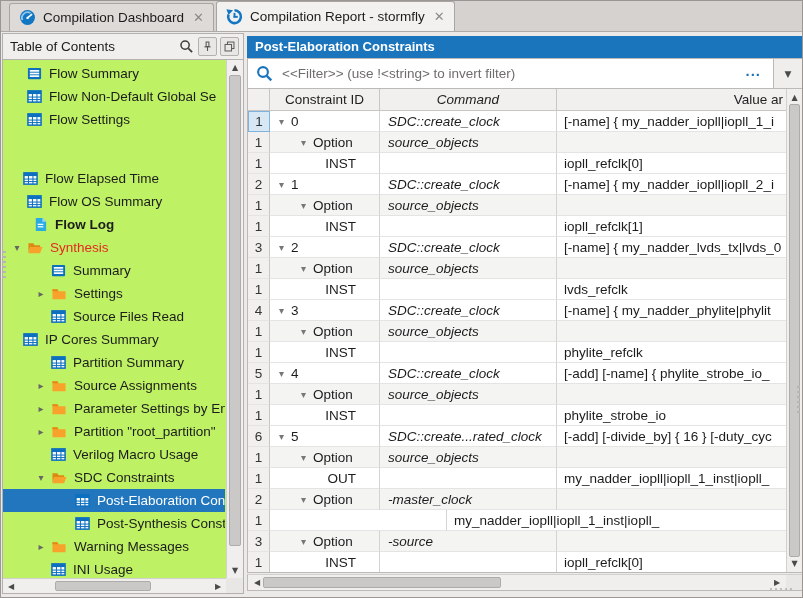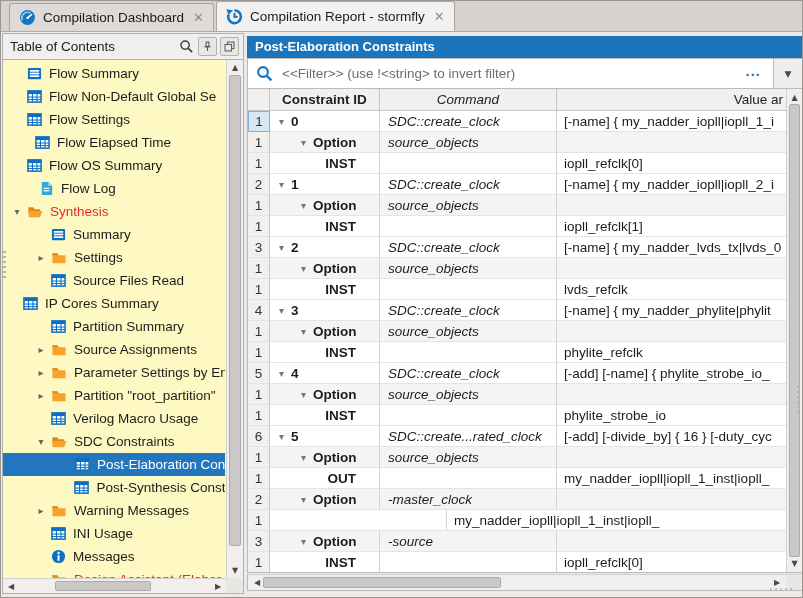--- a/index.html
+++ b/index.html
@@ -12,21 +12,21 @@
   .tab.active{background:#f3f1ef;height:30px;}
   .tab .ticn{display:inline-flex;margin-right:7px;}
   .tab .close{margin-left:9px;color:#8d8b89;font-size:13px;font-weight:bold;font-family:"DejaVu Sans",sans-serif;}
 
   
   #leftpanel{position:absolute;left:1px;top:32px;width:242px;height:561px;border:1px solid #b3b0ad;background:#f1efed;box-sizing:border-box;}
   .toc-header{position:absolute;left:0;top:0;right:0;height:25px;display:flex;align-items:center;padding:0 4px 0 7px;box-sizing:border-box;}
   .toc-title{font-size:13.5px;color:#1c1c1c;flex:1;}
   .hbtn{display:inline-flex;align-items:center;justify-content:center;width:17px;height:17px;margin-left:3px;}
   .hbtn.boxed{border:1px solid #b3b0ad;background:#e9e7e5;border-radius:2px;}
-  .toc-body{position:absolute;left:0;top:25px;right:0;bottom:0;background:#fef9c3;border-top:1px solid #b3b0ad;box-sizing:border-box;}
+  .toc-body{position:absolute;left:0;top:25px;right:0;bottom:0;background:#bef264;border-top:1px solid #b3b0ad;box-sizing:border-box;}
   #tree{position:absolute;left:0;top:0;right:18px;bottom:15px;overflow:hidden;padding-top:2px;}
   .trow{height:23px;display:flex;align-items:center;white-space:nowrap;font-size:13.5px;color:#1c1c1c;}
   .trow .texp{width:20px;text-align:center;font-family:"DejaVu Sans",sans-serif;font-size:10px;color:#666;flex:none;}
   .trow .ticon{display:inline-flex;margin-right:7px;flex:none;}
   .trow.red .tlabel{color:#e42a20;}
   .trow.sel{background:#2176bd;}
   .trow.sel .tlabel{color:#fff;}
 
   
   .sb{background:#f0efee;box-sizing:border-box;position:absolute;}
@@ -56,21 +56,21 @@
   .filter-drop{width:28px;align-self:stretch;border-left:1px solid #bcb9b6;background:#f0eeec;display:flex;align-items:center;justify-content:center;font-family:"DejaVu Sans",sans-serif;font-size:9px;color:#4a4a4a;}
 
   
   #table-area{position:absolute;left:0;top:53px;right:0;bottom:18px;background:#fff;border:1px solid #bcb9b6;border-top:none;box-sizing:border-box;overflow:hidden;}
   .tbl{position:absolute;left:0;top:0;width:539px;}
   .trh,.tr{display:flex;}
   .cell{box-sizing:border-box;border-right:1px solid #d5d3d1;border-bottom:1px solid #e5e4e2;font-size:13.5px;color:#1c1c1c;white-space:nowrap;overflow:hidden;display:flex;align-items:center;}
   .trh .cell{height:22px;background:#f1f0ee;border-right:1px solid #c8c6c4;border-bottom:1px solid #c8c6c4;justify-content:center;color:#222;}
   .tr .cell{height:21px;}
   .c-num{width:22px;justify-content:center;background:#f1f0ee;border-right:1px solid #c8c6c4;color:#333;}
-  .c-id{width:110px;font-weight:bold;}
+  .c-id{width:110px;}
   .c-cmd{width:177px;padding-left:8px;font-style:italic;}
   .c-val{flex:1;padding-left:7px;}
   .trh .c-val{justify-content:flex-end;padding-right:3px;}
   .tr.shade .c-id,.tr.shade .c-cmd,.tr.shade .c-val{background:#f4f4f3;}
   .tr.current .c-num{background:#d8e7f4;border:1px solid #7fb2dc;}
   .c-id .texp{font-family:"DejaVu Sans",sans-serif;font-size:10px;color:#777;margin-right:7px;}
   .c-id.l0{padding-left:9px;}
   .c-id.l1{padding-left:31px;}
   .c-id.l2{justify-content:flex-end;padding-right:23px;}
 
@@ -180,21 +180,21 @@
                 <rect x="1" y="2" width="14" height="12" fill="#fff" stroke="#0c6fc0" stroke-width="1.6"></rect>
                 <rect x="1" y="2" width="14" height="3.4" fill="#0c6fc0"></rect>
                 <line x1="5.8" y1="5" x2="5.8" y2="14" stroke="#0c6fc0" stroke-width="1.1"></line>
                 <line x1="10.6" y1="5" x2="10.6" y2="14" stroke="#0c6fc0" stroke-width="1.1"></line>
                 <line x1="1" y1="8.6" x2="15" y2="8.6" stroke="#0c6fc0" stroke-width="1.1"></line>
                 <line x1="1" y1="11.3" x2="15" y2="11.3" stroke="#0c6fc0" stroke-width="1.1"></line>
               </svg>
             </span>
             <span class="tlabel">Flow Settings</span>
           </div>
-          <div class="trow" style="padding-left: 12px;">
+          <div class="trow" style="padding-left: 0; margin-top: 36px;">
             <span class="texp"></span>
             <span class="ticon">
               <svg width="15" height="15" viewBox="0 0 16 16">
                 <rect x="1" y="2" width="14" height="12" fill="#fff" stroke="#0c6fc0" stroke-width="1.6"></rect>
                 <rect x="1" y="2" width="14" height="3.4" fill="#0c6fc0"></rect>
                 <line x1="5.8" y1="5" x2="5.8" y2="14" stroke="#0c6fc0" stroke-width="1.1"></line>
                 <line x1="10.6" y1="5" x2="10.6" y2="14" stroke="#0c6fc0" stroke-width="1.1"></line>
                 <line x1="1" y1="8.6" x2="15" y2="8.6" stroke="#0c6fc0" stroke-width="1.1"></line>
                 <line x1="1" y1="11.3" x2="15" y2="11.3" stroke="#0c6fc0" stroke-width="1.1"></line>
               </svg>
@@ -208,21 +208,21 @@
                 <rect x="1" y="2" width="14" height="12" fill="#fff" stroke="#0c6fc0" stroke-width="1.6"></rect>
                 <rect x="1" y="2" width="14" height="3.4" fill="#0c6fc0"></rect>
                 <line x1="5.8" y1="5" x2="5.8" y2="14" stroke="#0c6fc0" stroke-width="1.1"></line>
                 <line x1="10.6" y1="5" x2="10.6" y2="14" stroke="#0c6fc0" stroke-width="1.1"></line>
                 <line x1="1" y1="8.6" x2="15" y2="8.6" stroke="#0c6fc0" stroke-width="1.1"></line>
                 <line x1="1" y1="11.3" x2="15" y2="11.3" stroke="#0c6fc0" stroke-width="1.1"></line>
               </svg>
             </span>
             <span class="tlabel">Flow OS Summary</span>
           </div>
-          <div class="trow" style="padding-left: 16px;">
+          <div class="trow" style="padding-left: 10px; font-weight: bold;">
             <span class="texp"></span>
             <span class="ticon">
               <svg width="15" height="15" viewBox="0 0 16 16">
                 <path d="M3 1h7l4 4v10H3z" fill="#2aabe2"></path>
                 <path d="M10 1l4 4h-4z" fill="#9bd9f5"></path>
                 <rect x="5" y="7.2" width="6" height="1.3" fill="#fff"></rect>
                 <rect x="5" y="9.8" width="6" height="1.3" fill="#fff"></rect>
               </svg>
             </span>
             <span class="tlabel">Flow Log</span>
@@ -362,21 +362,21 @@
                 <rect x="1" y="2" width="14" height="12" fill="#fff" stroke="#0c6fc0" stroke-width="1.6"></rect>
                 <rect x="1" y="2" width="14" height="3.4" fill="#0c6fc0"></rect>
                 <line x1="5.8" y1="5" x2="5.8" y2="14" stroke="#0c6fc0" stroke-width="1.1"></line>
                 <line x1="10.6" y1="5" x2="10.6" y2="14" stroke="#0c6fc0" stroke-width="1.1"></line>
                 <line x1="1" y1="8.6" x2="15" y2="8.6" stroke="#0c6fc0" stroke-width="1.1"></line>
                 <line x1="1" y1="11.3" x2="15" y2="11.3" stroke="#0c6fc0" stroke-width="1.1"></line>
               </svg>
             </span>
             <span class="tlabel">Post-Elaboration Con</span>
           </div>
-          <div class="trow" style="padding-left: 52px; justify-content: center;">
+          <div class="trow" style="padding-left: 52px;">
             <span class="texp"></span>
             <span class="ticon">
               <svg width="15" height="15" viewBox="0 0 16 16">
                 <rect x="1" y="2" width="14" height="12" fill="#fff" stroke="#0c6fc0" stroke-width="1.6"></rect>
                 <rect x="1" y="2" width="14" height="3.4" fill="#0c6fc0"></rect>
                 <line x1="5.8" y1="5" x2="5.8" y2="14" stroke="#0c6fc0" stroke-width="1.1"></line>
                 <line x1="10.6" y1="5" x2="10.6" y2="14" stroke="#0c6fc0" stroke-width="1.1"></line>
                 <line x1="1" y1="8.6" x2="15" y2="8.6" stroke="#0c6fc0" stroke-width="1.1"></line>
                 <line x1="1" y1="11.3" x2="15" y2="11.3" stroke="#0c6fc0" stroke-width="1.1"></line>
               </svg>

